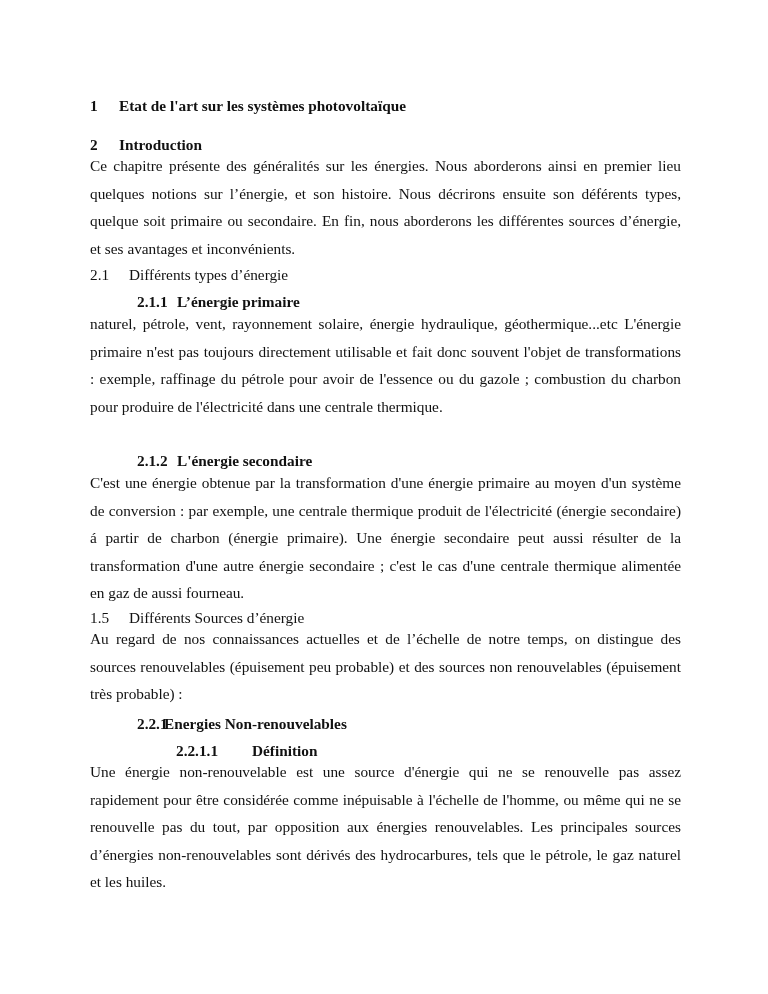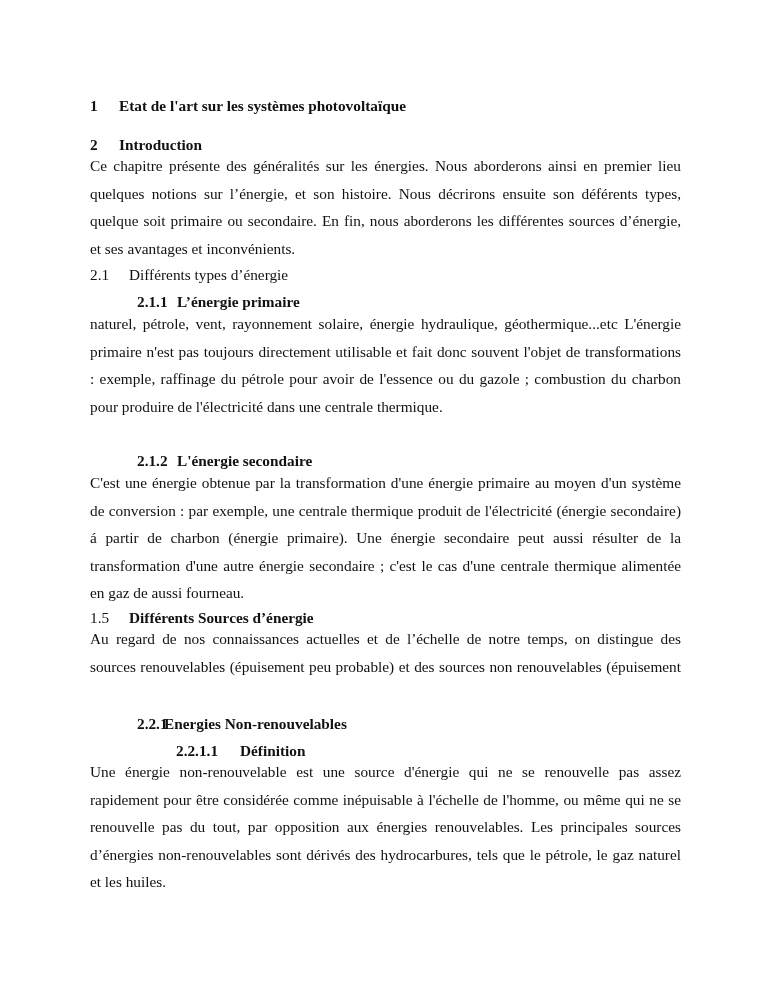--- a/index.html
+++ b/index.html
@@ -103,36 +103,37 @@
   <div class="para" style="top:469px;">
     <span class="line">C'est une énergie obtenue par la transformation d'une énergie primaire au moyen d'un système</span>
     <span class="line">de conversion : par exemple, une centrale thermique produit de l'électricité (énergie secondaire)</span>
     <span class="line">á partir de charbon (énergie primaire). Une énergie secondaire peut aussi résulter de la</span>
     <span class="line">transformation d'une autre énergie secondaire ; c'est le cas d'une centrale thermique alimentée</span>
     <span class="line last">en gaz de aussi fourneau.</span>
   </div>
 
   <div class="heading" style="left:90px; top:608px;">
     <span class="num">1.5</span>
-    <span class="txt" style="left:39px;font-weight:bold;">Différents Sources d’énergie</span>
+    <span class="txt" style="left:39px;">Différents Sources d’énergie</span>
   </div>
 
   <div class="para" style="top:625px;">
     <span class="line">Au regard de nos connaissances actuelles et de l’échelle de notre temps, on distingue des</span>
     <span class="line">sources renouvelables (épuisement peu probable) et des sources non renouvelables (épuisement</span>
+    <span class="line last">très probable) :</span>
   </div>
 
   <div class="heading bold" style="left:137px; top:714px;">
     <span class="num">2.2.1</span>
     <span class="txt" style="left:27px;">Energies Non-renouvelables</span>
   </div>
 
   <div class="heading bold" style="left:176px; top:741px;">
     <span class="num">2.2.1.1</span>
-    <span class="txt" style="left:64px;">Définition</span>
+    <span class="txt" style="left:76px;">Définition</span>
   </div>
 
   <div class="para" style="top:758px;">
     <span class="line">Une énergie non-renouvelable est une source d'énergie qui ne se renouvelle pas assez</span>
     <span class="line">rapidement pour être considérée comme inépuisable à l'échelle de l'homme, ou même qui ne se</span>
     <span class="line">renouvelle pas du tout, par opposition aux énergies renouvelables. Les principales sources</span>
     <span class="line">d’énergies non-renouvelables sont dérivés des hydrocarbures, tels que le pétrole, le gaz naturel</span>
     <span class="line last">et les huiles.</span>
   </div>
 

